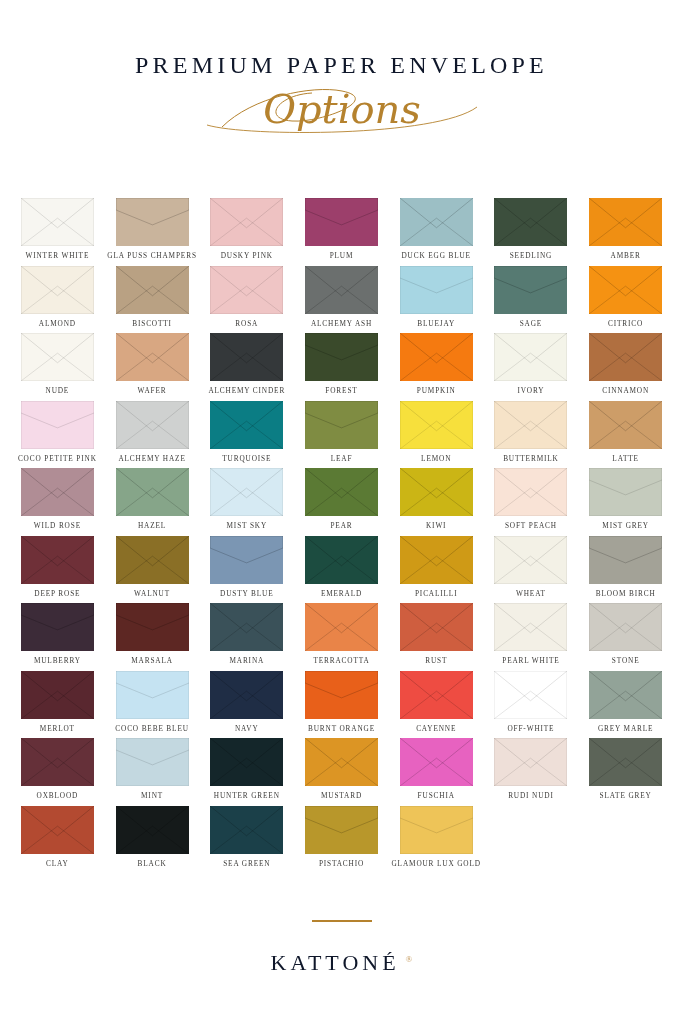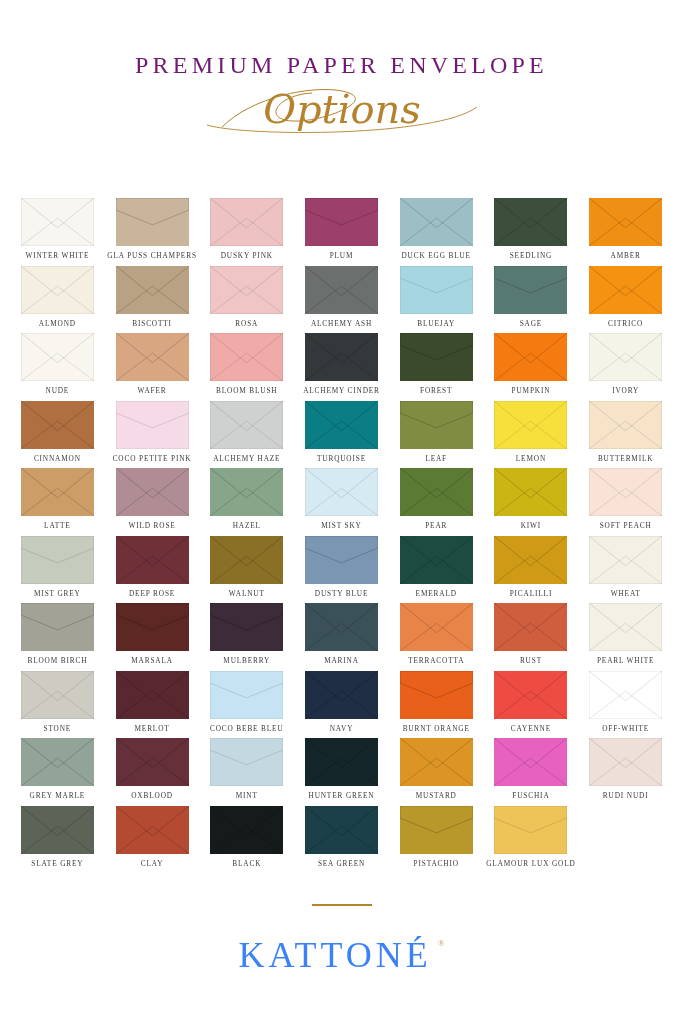--- a/index.html
+++ b/index.html
@@ -8,21 +8,21 @@
     background:#ffffff;
     font-family:"Liberation Serif", serif;
     overflow:hidden;
   }
   .page{position:relative;width:683px;height:1024px;box-sizing:border-box;}
 
   
   .header{padding-top:52px;text-align:center;}
   .header-title{
     font-family:"Liberation Serif", serif;
-    color:#701a75;
+    color:#0f172a;
     font-size:24px;
     letter-spacing:4.2px;
     font-weight:400;
   }
   .header-script{
     margin-top:-2px;
     height:62px;
     display:flex;align-items:flex-start;justify-content:center;
   }
   .header-script svg{display:block;}
@@ -78,23 +78,23 @@
     background:#b5822e;
     margin:0 auto 28px auto;
   }
   .brand-wrap{
     display:inline-flex;
     align-items:flex-start;
     justify-content:center;
   }
   .brand{
     font-family:"Liberation Serif", serif;
-    font-size:36px;
+    font-size:22px;
     letter-spacing:4px;
-    color:#3b82f6;
+    color:#0f172a;
   }
   .brand-reg{
     font-family:"Liberation Serif", serif;
     font-size:9px;
     color:#c59a5d;
     margin-left:6px;
     margin-top:4px;
   }
 </style>
 </head>
@@ -267,30 +267,20 @@
             <rect x="0" y="0" width="73" height="48" fill="#d8a782" stroke="rgba(0,0,0,0.0)" stroke-width="1"></rect>
             <path d="M0 48 L36.5 20.16 L73 48" fill="none" stroke="rgba(0,0,0,0.20)" stroke-width="0.8"></path>
             <path d="M0 0 L36.5 29.759999999999998 L73 0" fill="none" stroke="rgba(0,0,0,0.20)" stroke-width="0.9" stroke-linejoin="round"></path>
           </svg>
         </div>
         <div class="label">WAFER</div>
       </div>
       <div class="cell">
         <div class="env">
           <svg viewBox="0 0 73 48" width="73" height="48">
-            <rect x="0" y="0" width="73" height="48" fill="#f0aaa7" stroke="rgba(0,0,0,0.10)" stroke-width="1"></rect>
-            <path d="M0 48 L36.5 20.16 L73 48" fill="none" stroke="rgba(0,0,0,0.13)" stroke-width="0.8"></path>
-            <path d="M0 0 L36.5 29.759999999999998 L73 0" fill="none" stroke="rgba(0,0,0,0.13)" stroke-width="0.9" stroke-linejoin="round"></path>
-          </svg>
-        </div>
-        <div class="label">BLOOM BLUSH</div>
-      </div>
-      <div class="cell">
-        <div class="env">
-          <svg viewBox="0 0 73 48" width="73" height="48">
             <rect x="0" y="0" width="73" height="48" fill="#34383a" stroke="rgba(0,0,0,0.0)" stroke-width="1"></rect>
             <path d="M0 48 L36.5 20.16 L73 48" fill="none" stroke="rgba(0,0,0,0.20)" stroke-width="0.8"></path>
             <path d="M0 0 L36.5 29.759999999999998 L73 0" fill="none" stroke="rgba(0,0,0,0.20)" stroke-width="0.9" stroke-linejoin="round"></path>
           </svg>
         </div>
         <div class="label">ALCHEMY CINDER</div>
       </div>
       <div class="cell">
         <div class="env">
           <svg viewBox="0 0 73 48" width="73" height="48">
@@ -531,34 +521,34 @@
           <svg viewBox="0 0 73 48" width="73" height="48">
             <rect x="0" y="0" width="73" height="48" fill="#a3a297" stroke="rgba(0,0,0,0.0)" stroke-width="1"></rect>
             <path d="M0 0 L0 12 L36.5 26.880000000000003 L73 12 L73 0 Z" fill="#a3a297" stroke="rgba(0,0,0,0.20)" stroke-width="0.9" stroke-linejoin="round"></path>
           </svg>
         </div>
         <div class="label">BLOOM BIRCH</div>
       </div>
       <div class="cell">
         <div class="env">
           <svg viewBox="0 0 73 48" width="73" height="48">
+            <rect x="0" y="0" width="73" height="48" fill="#3c2b38" stroke="rgba(0,0,0,0.0)" stroke-width="1"></rect>
+            <path d="M0 0 L0 12 L36.5 26.880000000000003 L73 12 L73 0 Z" fill="#3c2b38" stroke="rgba(0,0,0,0.20)" stroke-width="0.9" stroke-linejoin="round"></path>
+          </svg>
+        </div>
+        <div class="label">MULBERRY</div>
+      </div>
+      <div class="cell">
+        <div class="env">
+          <svg viewBox="0 0 73 48" width="73" height="48">
             <rect x="0" y="0" width="73" height="48" fill="#5d2723" stroke="rgba(0,0,0,0.0)" stroke-width="1"></rect>
             <path d="M0 0 L0 12 L36.5 26.880000000000003 L73 12 L73 0 Z" fill="#5d2723" stroke="rgba(0,0,0,0.20)" stroke-width="0.9" stroke-linejoin="round"></path>
           </svg>
         </div>
         <div class="label">MARSALA</div>
-      </div>
-      <div class="cell">
-        <div class="env">
-          <svg viewBox="0 0 73 48" width="73" height="48">
-            <rect x="0" y="0" width="73" height="48" fill="#3c2b38" stroke="rgba(0,0,0,0.0)" stroke-width="1"></rect>
-            <path d="M0 0 L0 12 L36.5 26.880000000000003 L73 12 L73 0 Z" fill="#3c2b38" stroke="rgba(0,0,0,0.20)" stroke-width="0.9" stroke-linejoin="round"></path>
-          </svg>
-        </div>
-        <div class="label">MULBERRY</div>
       </div>
       <div class="cell">
         <div class="env">
           <svg viewBox="0 0 73 48" width="73" height="48">
             <rect x="0" y="0" width="73" height="48" fill="#3a5159" stroke="rgba(0,0,0,0.0)" stroke-width="1"></rect>
             <path d="M0 48 L36.5 20.16 L73 48" fill="none" stroke="rgba(0,0,0,0.20)" stroke-width="0.8"></path>
             <path d="M0 0 L36.5 29.759999999999998 L73 0" fill="none" stroke="rgba(0,0,0,0.20)" stroke-width="0.9" stroke-linejoin="round"></path>
           </svg>
         </div>
         <div class="label">MARINA</div>

